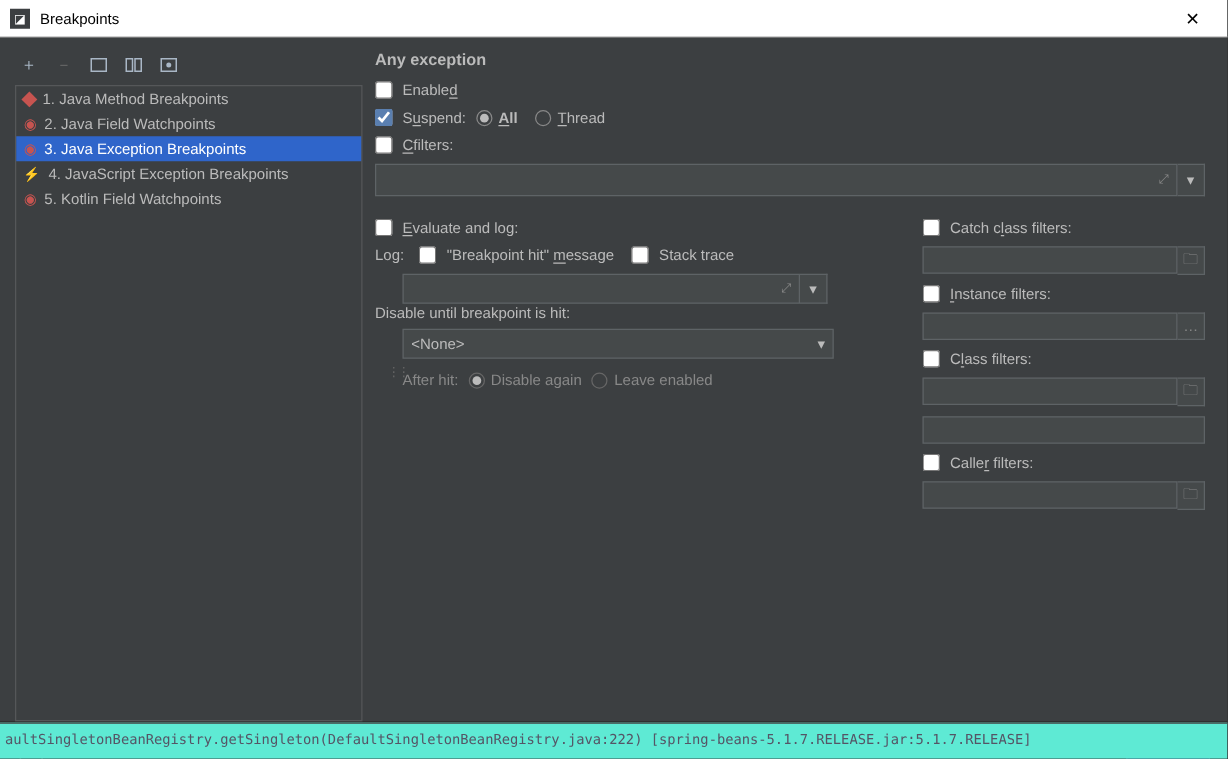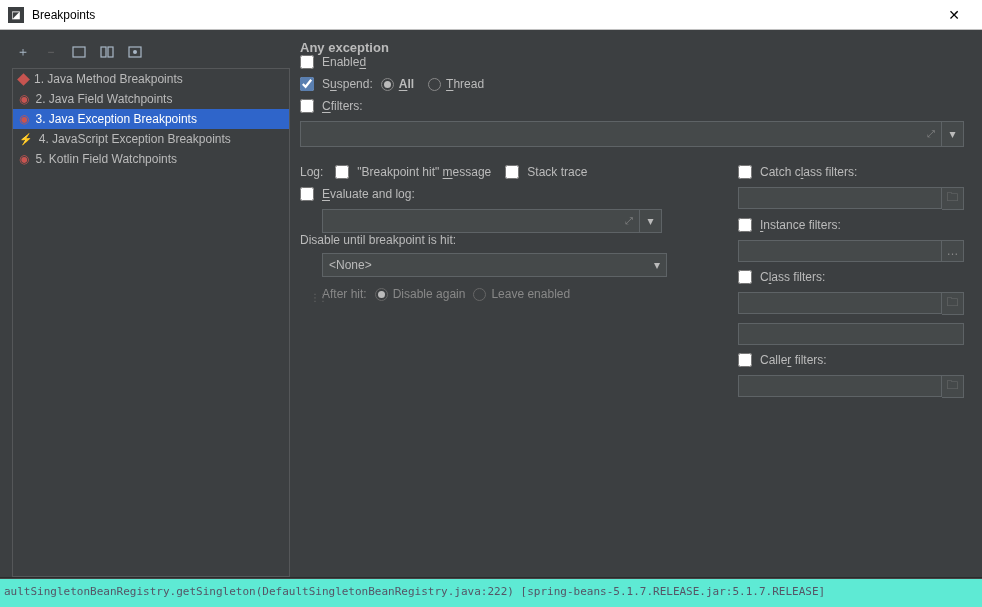--- a/index.html
+++ b/index.html
@@ -107,20 +107,21 @@
   
   .right-panel {
     flex: 1;
     padding: 0 6px 0 0;
     overflow: hidden;
   }
   .section-title {
     font-weight: bold;
     font-size: 13px;
     color: #bbbbbb;
+    margin-bottom: 10px;
   }
   .form-row {
     display: flex;
     align-items: center;
     gap: 8px;
     margin-bottom: 8px;
   }
   .form-grid {
     display: flex;
     gap: 30px;
@@ -338,30 +339,30 @@
       <div class="input-row" style="margin-left:0;">
         <div class="text-input" style="height:26px;">
           <span class="expand-icon">⤢</span>
         </div>
         <div class="dropdown-suffix">▾</div>
       </div>
 
       <div class="form-grid" style="margin-top:18px;">
         <div class="col-left">
           <div class="form-row">
+            <input type="checkbox" style="">
+            <span class="ck-label"><span class="u">E</span><span>valuate and log:</span></span>
+          </div>
+
+          <div class="form-row">
             <span class="ck-label">Log:</span>
             <input type="checkbox" style="margin-left: 4px;">
             <span class="ck-label"><span>"Breakpoint hit" </span><span class="u">m</span><span>essage</span></span>
             <input type="checkbox" style="margin-left: 6px;">
             <span class="ck-label">Stack trace</span>
-          </div>
-
-          <div class="form-row">
-            <input type="checkbox" style="">
-            <span class="ck-label"><span class="u">E</span><span>valuate and log:</span></span>
           </div>
           <div class="input-row indented" style="margin-left:22px; max-width:340px;">
             <div class="text-input">
               <span class="expand-icon">⤢</span>
             </div>
             <div class="dropdown-suffix">▾</div>
           </div>
 
           <div class="subsection-title">Disable until breakpoint is hit:</div>
           <div class="select" style="max-width:345px; margin-left:22px;">

